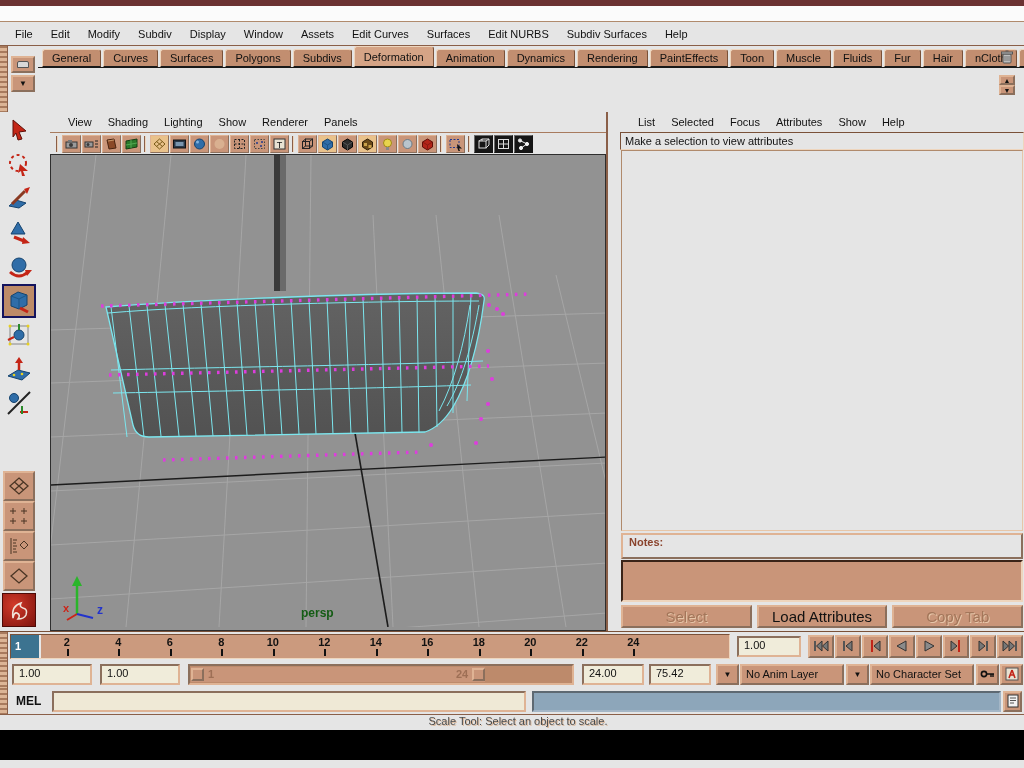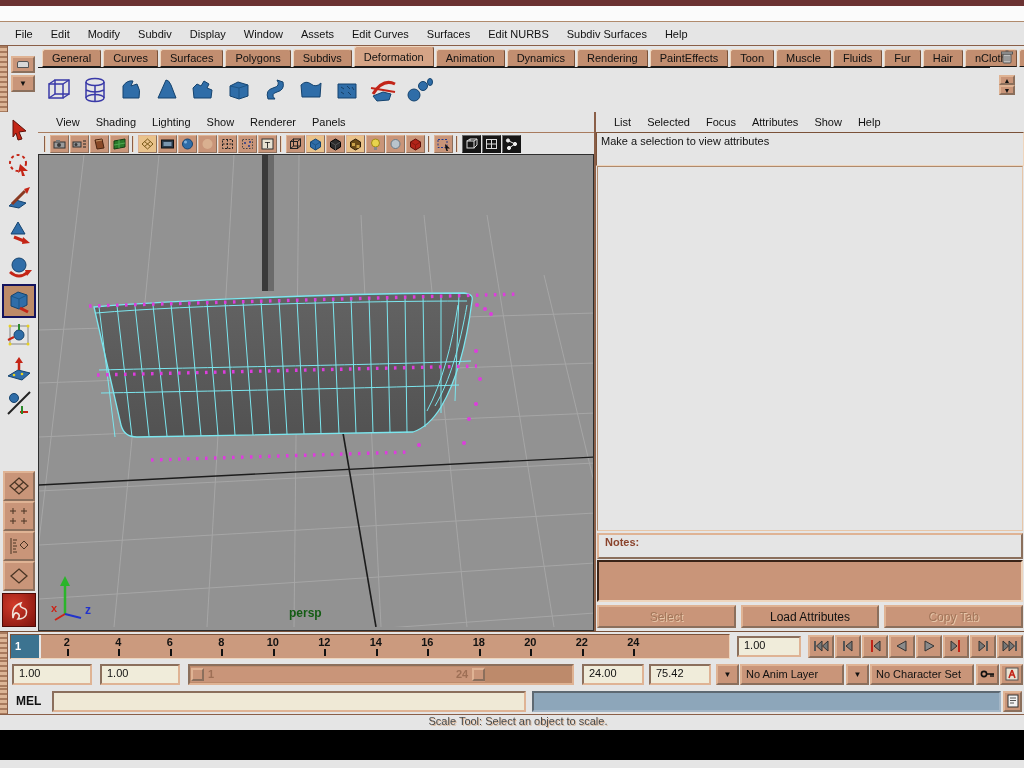--- a/index.html
+++ b/index.html
@@ -21,32 +21,32 @@
   
   .menubar { height:24px; display:flex; align-items:center; padding-left:6px;
              border-bottom:1px solid #8a5f48; }
   .menu-item { padding:3px 9px; white-space:nowrap; }
   
   .shelf { height:66px; display:flex; }
   .shelf-switch { width:30px; display:flex; flex-direction:column; align-items:center;
                   padding-top:10px; gap:2px; }
   .mini-btn { width:24px; height:17px; font-size:8px; }
   .tabglyph { width:12px; height:7px; background:#d8d8d8; border:1px solid #555; border-radius:2px 2px 0 0; }
-  .shelf-body { flex:1; display:flex; flex-direction:column; min-width:0; }
+  .shelf-body { flex:1; display:flex; flex-direction:row; min-width:0; }
   .shelf-tabs { height:22px; display:flex; align-items:flex-end; gap:2px; padding-left:4px;
                 border-bottom:1px solid #1a1a1a; }
   .shelf-tab { padding:2px 9px 2px 9px; border:1px solid; border-color:#eed5bd #7a5138 #1a1a1a #eed5bd;
                background:#c28e70; border-radius:3px 3px 0 0; white-space:nowrap; }
   .shelf-tab.selected { background:#d5a486; padding-top:4px; padding-bottom:3px; font-size:11px; }
   .shelf-icons { flex:1; display:flex; align-items:center; padding-left:4px; gap:2px; }
   .shelf-icon-btn { width:34px; height:34px; display:flex; align-items:center; justify-content:center; }
   .shelf-right { width:34px; display:flex; flex-direction:column; align-items:center; padding-top:3px; }
   .arrow-mini { width:16px; height:10px; font-size:7px; line-height:7px; }
   
-  .main { height:520px; display:flex; border-bottom:1px solid #7a5138; }
+  .main { height:520px; display:flex; border-bottom:1px solid #7a5138;gap:12px; }
   .toolbox { width:38px; display:flex; flex-direction:column; align-items:center; padding-top:2px; }
   .tool-btn { width:34px; height:34px; display:flex; align-items:center; justify-content:center;
               border:1px solid transparent; }
   .tool-btn.selected { border:2px solid #14145e; background:#bd8b68; }
   .toolbox-spacer { flex:1; }
   .layout-btn { width:32px; height:30px; display:flex; align-items:center; justify-content:center; }
   .red-btn { width:34px; height:34px; margin:2px 0 4px 0;
              background:radial-gradient(circle at 35% 35%, #d23a2a, #7e130c); border:1px solid #4d0a06;
              display:flex; align-items:center; justify-content:center; }
   
@@ -61,29 +61,29 @@
   .vt-btn.dark{ background:#161616; border:1px outset #6a6a6a; }
   .vt-sep { width:3px; height:16px; margin:0 2px;
             background:linear-gradient(90deg,#8a5f48 0 1px,#eed5bd 1px 2px,transparent 2px); }
   .vp-canvas { flex:1; position:relative; background:#929292; border:1px solid #2e2e2e; overflow:hidden; }
   .scene { position:absolute; inset:0; }
   .persp-label { position:absolute; left:250px; bottom:10px; color:#145c14;
                  font-weight:bold; font-size:12px; }
   .axis-ind { position:absolute; left:6px; bottom:6px; }
   
   .ae-panel { flex:1; display:flex; flex-direction:column; min-width:0; }
-  .ae-message { height:34px; border:1px solid; border-color:#7a5138 #eed5bd #eed5bd #7a5138;
+  .ae-message { height:18px; border:1px solid; border-color:#7a5138 #eed5bd #eed5bd #7a5138;
                 padding:2px 4px; white-space:nowrap; overflow:hidden; }
   .ae-body { flex:1; margin:0 1px; border:1px solid; border-color:#b08a6c #e7c6a8 #e7c6a8 #b08a6c; }
   .ae-notes-header { height:26px; border:2px outset #dfb394; margin:2px 1px 0 1px;
                      font-weight:bold; color:#8a432c; padding:1px 6px; }
   .ae-notes-box { height:42px; margin:1px 1px 3px 1px; border:2px solid #3a2418;
                   border-right-color:#eed5bd; border-bottom-color:#eed5bd; background:#c99579; }
   .ae-buttons { height:26px; display:flex; gap:5px; padding:0 1px 3px 1px; }
-  .ae-btn { flex:1; font-size:12px; }
+  .ae-btn { flex:1; font-size:15px; }
   .ae-btn.disabled { color:#a3765a; text-shadow:1px 1px 0 #e6c6a9; }
   
   .timeline-row { height:28px; display:flex; align-items:center; }
   .tl-strip { flex:1; height:25px; margin-left:2px; border:1px solid;
               border-color:#7a5138 #eed5bd #eed5bd #7a5138; display:flex; background:#cb9a7e; }
   .frame-marker { width:30px; background:#3c7390; color:#fff; font-weight:bold;
                   display:flex; align-items:center; padding-left:4px;
                   border-right:2px solid #e8e8e8; }
   .tl-ticks { flex:1; display:flex; }
   .tick-cell { flex:1; position:relative; text-align:center; font-weight:bold; padding-top:1px; }

